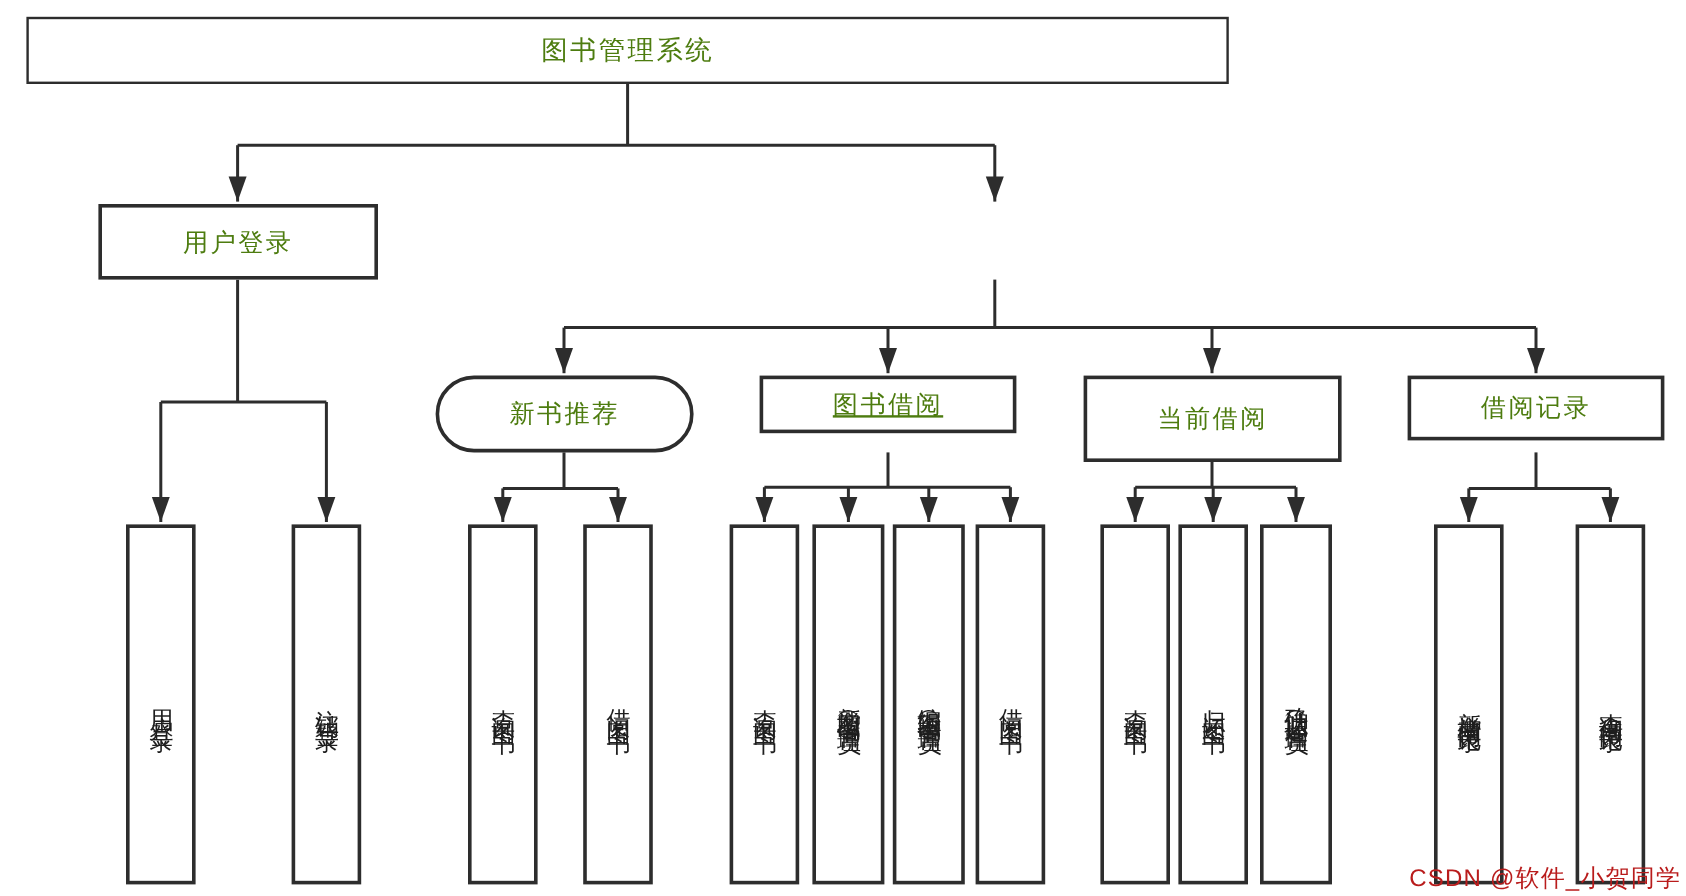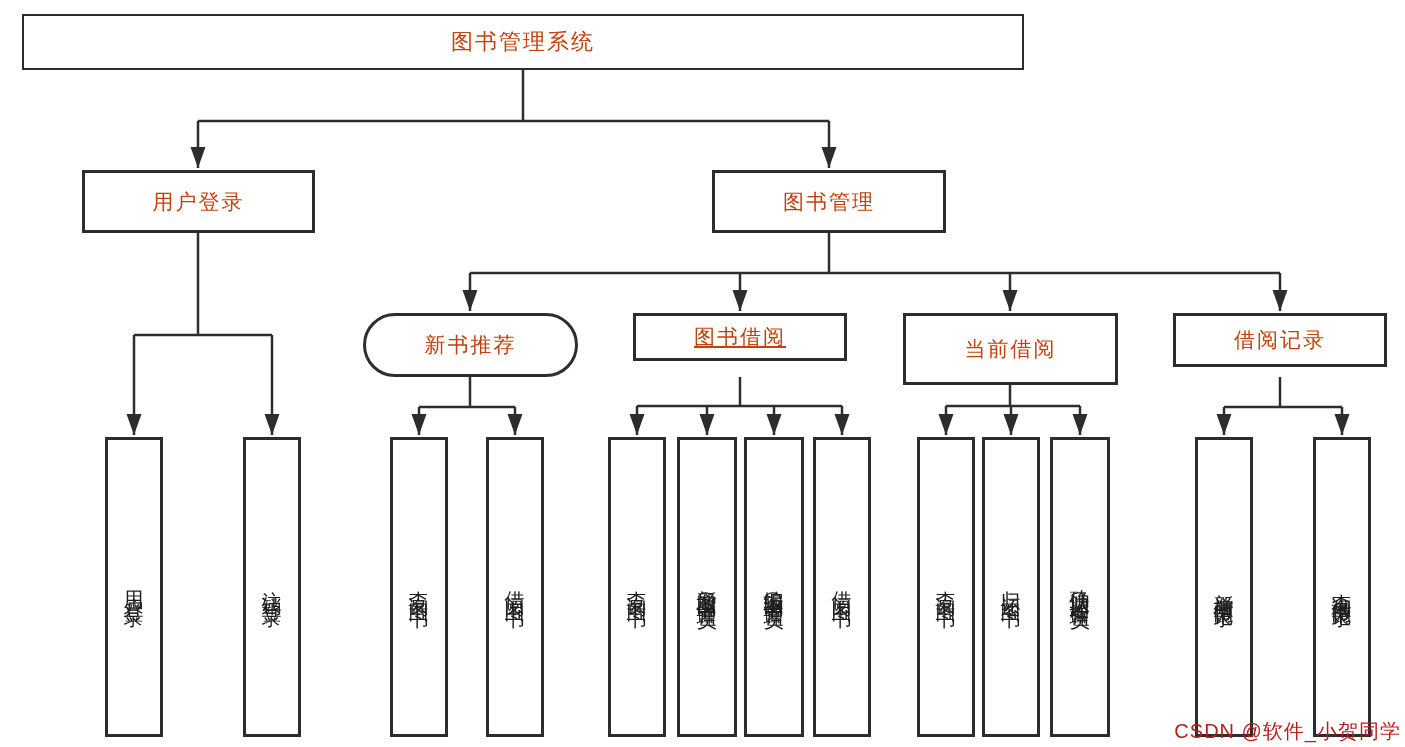--- a/index.html
+++ b/index.html
@@ -10,21 +10,21 @@
     font-family:"Liberation Sans",sans-serif;
     overflow:hidden;
   }
   .connectors{position:absolute;left:0;top:0;}
   .node{
     position:absolute;
     box-sizing:border-box;
     border:3px solid #2d2d2d;
     background:#ffffff;
     display:flex;align-items:center;justify-content:center;
-    color:#c2410c;
+    color:#4d7c0f;
     font-size:21px;
     letter-spacing:2px;
     white-space:nowrap;
   }
   .node.root{border-width:2px;font-size:22px;}
   .leaf{
     position:absolute;
     top:437px;height:300px;width:58px;
     box-sizing:border-box;
     border:3px solid #2d2d2d;
@@ -97,21 +97,20 @@
       <path d="M1280,377 V407"></path>
       <path d="M1224,407 H1342"></path>
       <path d="M1224,407 V435" marker-end="url(#arr)"></path>
       <path d="M1342,407 V435" marker-end="url(#arr)"></path>
     </g>
   </svg>
 
   <div class="node root" style="left:22px;top:14px;width:1002px;height:56px;">图书管理系统</div>
 
   <div class="node" style="left:82px;top:170px;width:233px;height:63px;">用户登录</div>
-  <div class="node" style="left:712px;top:170px;width:234px;height:63px;">图书管理</div>
 
   <div class="node" style="left:363px;top:313px;width:215px;height:64px;border-radius:32px;">新书推荐</div>
   <div class="node" style="left:633px;top:313px;width:214px;height:48px;text-decoration:underline;">图书借阅</div>
   <div class="node" style="left:903px;top:313px;width:215px;height:72px;">当前借阅</div>
   <div class="node" style="left:1173px;top:313px;width:214px;height:54px;">借阅记录</div>
 
   <div class="leaf" style="left:105px;">用户登录</div>
   <div class="leaf" style="left:243px;">注销登录</div>
 
   <div class="leaf" style="left:390px;">查询图书</div>

